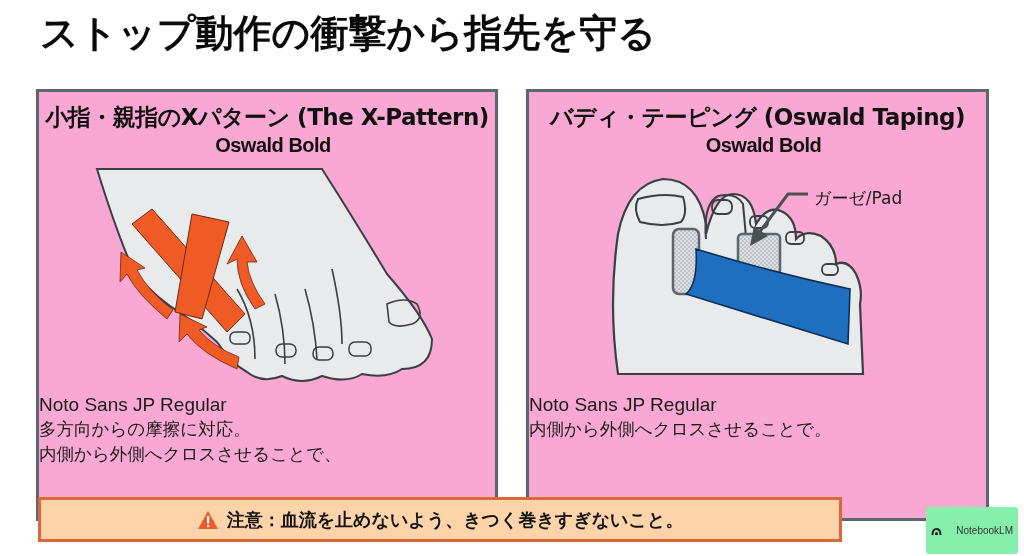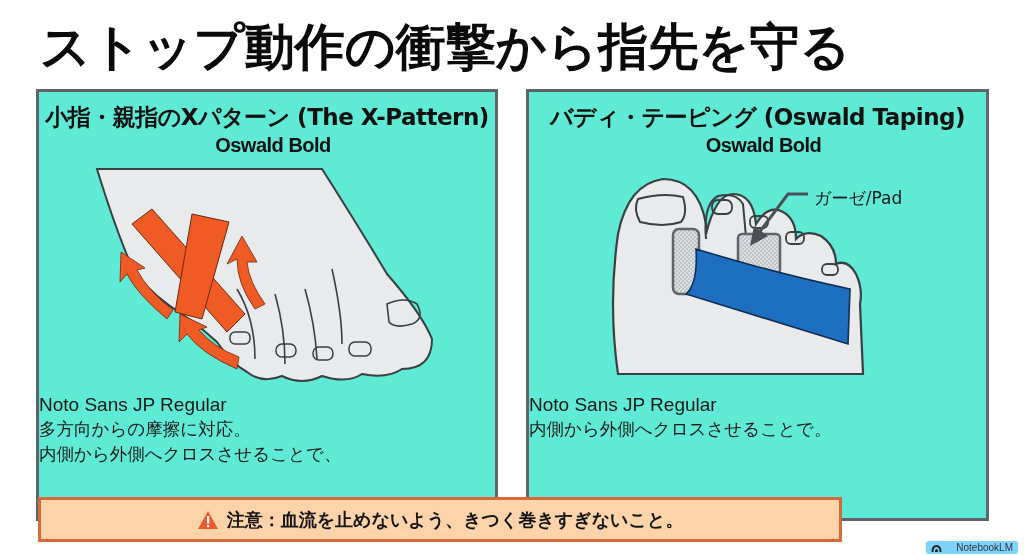--- a/index.html
+++ b/index.html
@@ -4,30 +4,30 @@
 <style>
   html, body { margin: 0; padding: 0; }
   body {
     width: 1024px; height: 556px; overflow: hidden;
     background: #ffffff;
     font-family: "DejaVu Sans", "Liberation Sans", sans-serif;
     color: #111111;
     position: relative;
   }
   .page-title {
-    position: absolute; left: 40px; top: 14px;
-    font-size: 50px; font-weight: bold; letter-spacing: 0px;
+    position: absolute; left: 40px; top: 8px;
+    font-size: 38px; font-weight: bold; letter-spacing: 0px;
     font-family: "DejaVu Sans", sans-serif;
     color: #0a0a0a;
     white-space: nowrap;
   }
   .panel {
     position: absolute; top: 89px; height: 432px;
     border: 3px solid #5e666d;
-    background: #5eead4;
+    background: #f9a8d4;
     box-sizing: border-box;
   }
   .panel.left { left: 36px; width: 462px; }
   .panel.right { left: 526px; width: 463px; }
   .panel-heading {
     position: absolute; left: 0; right: 0; top: 10px;
     text-align: center;
     font-size: 23px; font-weight: bold;
     font-family: "DejaVu Sans", sans-serif;
     letter-spacing: -0.5px;
@@ -60,23 +60,23 @@
     display: flex; align-items: center; justify-content: center;
   }
   .banner-text {
     font-size: 18px; font-weight: bold;
     font-family: "DejaVu Sans", sans-serif;
     color: #141414;
     margin-left: 8px;
   }
   .watermark {
     position: absolute; right: 6px; bottom: 2px;
-    background: #7dd3fc;
+    background: #86efac;
     border-radius: 3px;
-    padding: 1px 5px;
+    padding: 18px 5px;
     font-size: 10px;
     font-family: "Liberation Sans", sans-serif;
     color: #333;
     display: flex; align-items: center; gap: 14px;
   }
 </style>
 </head>
 <body>
 
 <div class="page-title">ストップ動作の衝撃から指先を守る</div>

